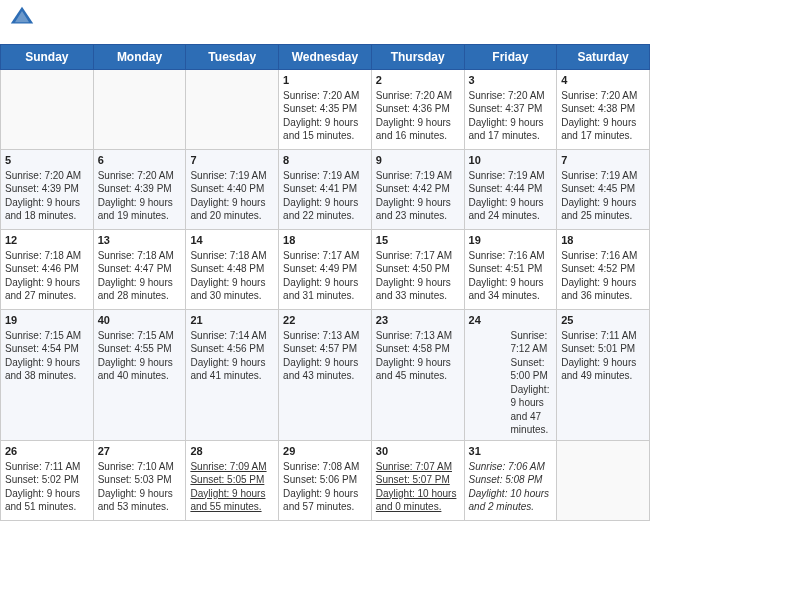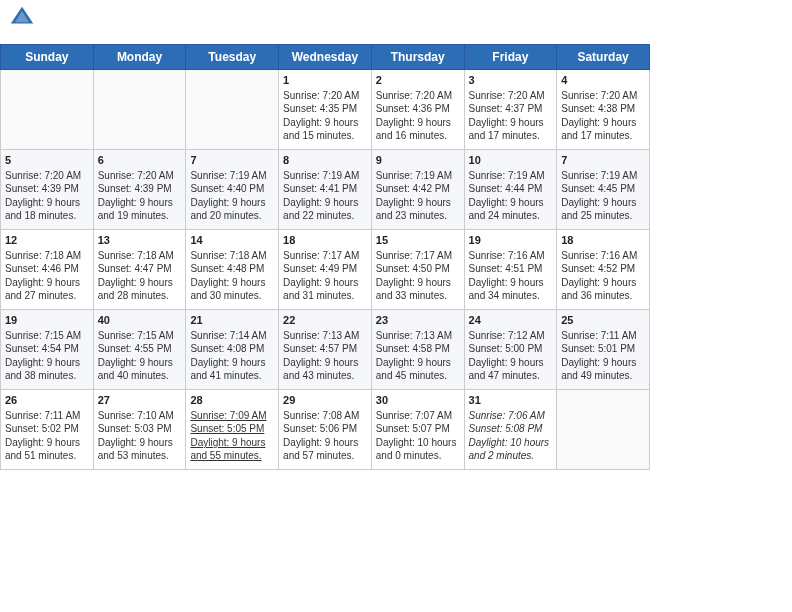--- a/index.html
+++ b/index.html
@@ -273,41 +273,41 @@
           <td>
             <div class="day-number">40</div>
             <div class="day-info" style="white-space: pre-line;">Sunrise: 7:15 AM
 Sunset: 4:55 PM
 Daylight: 9 hours
 and 40 minutes.</div>
           </td>
           <td>
             <div class="day-number">21</div>
             <div class="day-info" style="white-space: pre-line;">Sunrise: 7:14 AM
-Sunset: 4:08 PM
+Sunset: 4:56 PM
 Daylight: 9 hours
 and 41 minutes.</div>
           </td>
           <td>
             <div class="day-number">22</div>
             <div class="day-info" style="white-space: pre-line;">Sunrise: 7:13 AM
 Sunset: 4:57 PM
 Daylight: 9 hours
 and 43 minutes.</div>
           </td>
           <td>
             <div class="day-number">23</div>
             <div class="day-info" style="white-space: pre-line;">Sunrise: 7:13 AM
 Sunset: 4:58 PM
 Daylight: 9 hours
 and 45 minutes.</div>
           </td>
           <td>
             <div class="day-number">24</div>
-            <div class="day-info" style="white-space: pre-line;">Sunrise: 7:12 AM
+            <div class="day-info" style="white-space: pre-line; margin-left: 42px;">Sunrise: 7:12 AM
 Sunset: 5:00 PM
 Daylight: 9 hours
 and 47 minutes.</div>
           </td>
           <td>
             <div class="day-number">25</div>
             <div class="day-info" style="white-space: pre-line;">Sunrise: 7:11 AM
 Sunset: 5:01 PM
 Daylight: 9 hours
 and 49 minutes.</div>
@@ -337,21 +337,21 @@
           </td>
           <td>
             <div class="day-number">29</div>
             <div class="day-info" style="white-space: pre-line;">Sunrise: 7:08 AM
 Sunset: 5:06 PM
 Daylight: 9 hours
 and 57 minutes.</div>
           </td>
           <td>
             <div class="day-number">30</div>
-            <div class="day-info" style="white-space: pre-line;">Sunrise: 7:07 AM
+            <div class="day-info" style="white-space: pre-line; text-decoration: underline;">Sunrise: 7:07 AM
 Sunset: 5:07 PM
 Daylight: 10 hours
 and 0 minutes.</div>
           </td>
           <td>
             <div class="day-number">31</div>
             <div class="day-info" style="white-space: pre-line; font-style: italic;">Sunrise: 7:06 AM
 Sunset: 5:08 PM
 Daylight: 10 hours
 and 2 minutes.</div>

